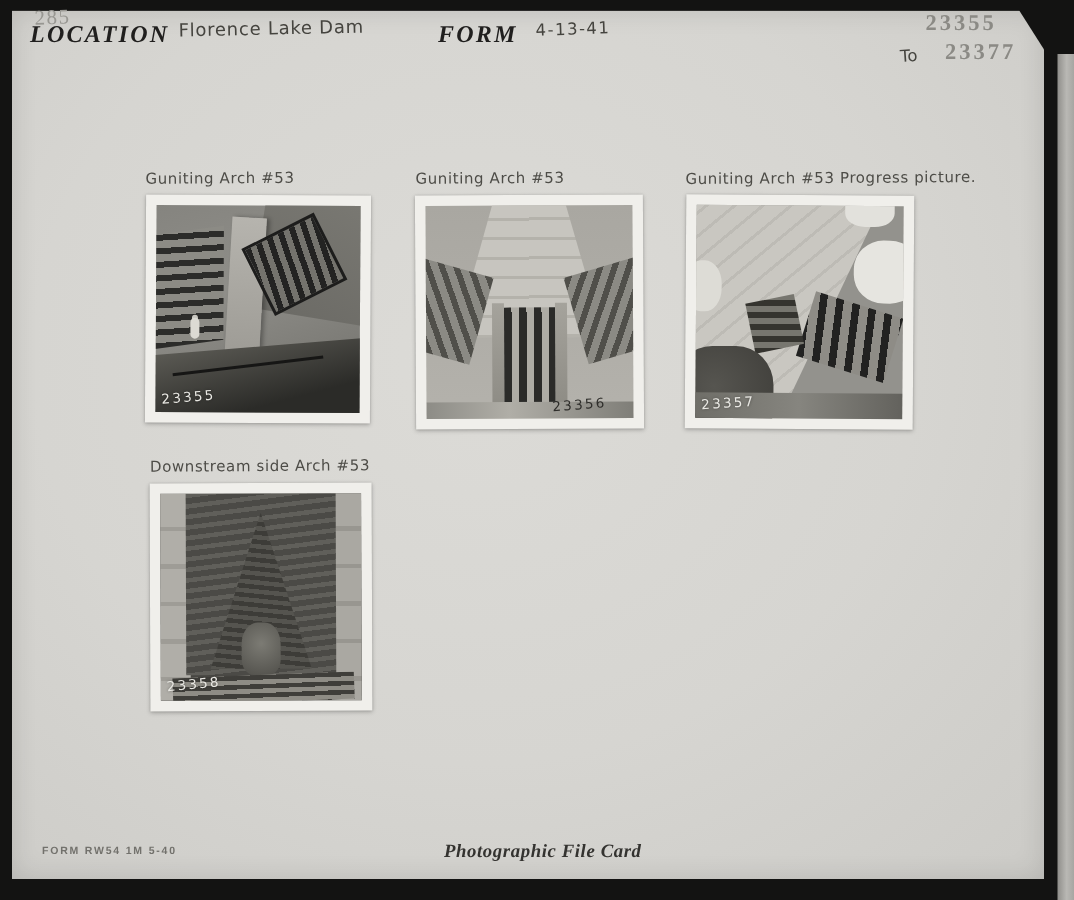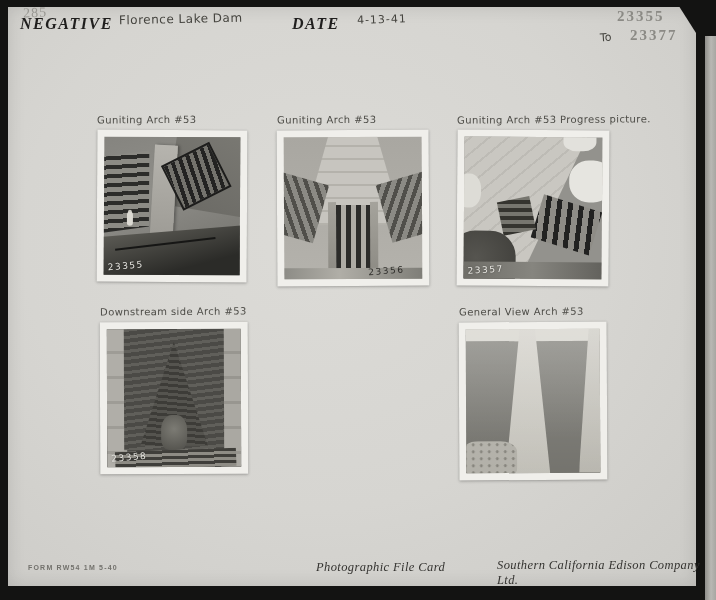--- a/index.html
+++ b/index.html
@@ -140,33 +140,33 @@
   .s6 .rocks { left:-4%; bottom:-4%; width:42%; height:26%; border-radius:30%;
     background:#aeaca4; background-image:radial-gradient(#7e7c74 1.2px,transparent 1.8px);
     background-size:8px 7px; }
   .s6 .haze { left:0; top:0; width:100%; height:100%;
     background:linear-gradient(180deg,rgba(255,255,255,.20),rgba(255,255,255,.05)); }
 
   
   .form-num { position:absolute; left:28px; top:564px; font-size:7px; letter-spacing:1.2px;
     color:#72716c; font-weight:bold; }
   .ftr-serif { position:absolute; font-family:"Liberation Serif",serif; font-style:italic;
-    font-weight:normal; font-size:12.5px; color:#343330; letter-spacing:.4px;margin-left:20px; }
+    font-weight:bold; font-size:12.5px; color:#343330; letter-spacing:.4px; }
 </style>
 </head>
 <body>
 
 <div id="page">
   <div class="card"></div>
   <div class="edge-strip"></div>
 
   <div class="pencil-num">285</div>
-  <div class="hdr-label" style="left:20px; top:15px;">NEGATIVE</div>
+  <div class="hdr-label" style="left:20px; top:15px;">LOCATION</div>
   <div class="hand hw-location">Florence Lake Dam</div>
-  <div class="hdr-label" style="left:292px; top:15px;">DATE</div>
+  <div class="hdr-label" style="left:292px; top:15px;">FORM</div>
   <div class="hand hw-date">4-13-41</div>
   <div class="stamp" style="left:617px; top:8px;">23355</div>
   <div class="hand hw-to">To</div>
   <div class="stamp" style="left:630px; top:27px;">23377</div>
 
   <figure class="cell" style="left:97px; top:114px;">
     <div class="caption">Guniting Arch #53</div>
     <div class="print" style="width:150px; height:152px; transform:rotate(.3deg);">
       <div class="img s1" style="width:136px; height:138px;">
         <div class="layer wall"></div>
@@ -223,31 +223,16 @@
         <div class="layer drape"></div>
         <div class="layer tent"></div>
         <div class="layer snout"></div>
         <div class="layer planks"></div>
         <span class="neg neg-light" style="left:4px; bottom:5px; transform:rotate(-5deg);">23358</span>
       </div>
     </div>
   </figure>
 
 
-  <figure class="cell" style="left:459px; top:306px;">
-    <div class="caption">General View Arch #53</div>
-    <div class="print" style="width:148px; height:158px; transform:rotate(-.3deg);">
-      <div class="img s6" style="width:134px; height:144px;">
-        <div class="layer bays"></div>
-        <div class="layer scallop"></div>
-        <div class="layer bt1"></div>
-        <div class="layer bt2"></div>
-        <div class="layer rocks"></div>
-        <div class="layer haze"></div>
-        <span class="neg neg-light" style="left:4px; bottom:5px; opacity:.4;"></span>
-      </div>
-    </div>
-  </figure>
 
   <div class="form-num">FORM RW54   1M   5-40</div>
   <div class="ftr-serif" style="left:296px; top:560px;">Photographic File Card</div>
-  <div class="ftr-serif" style="left:477px; top:558px;">Southern California Edison Company Ltd.</div>
 </div>
 
 </body></html>

